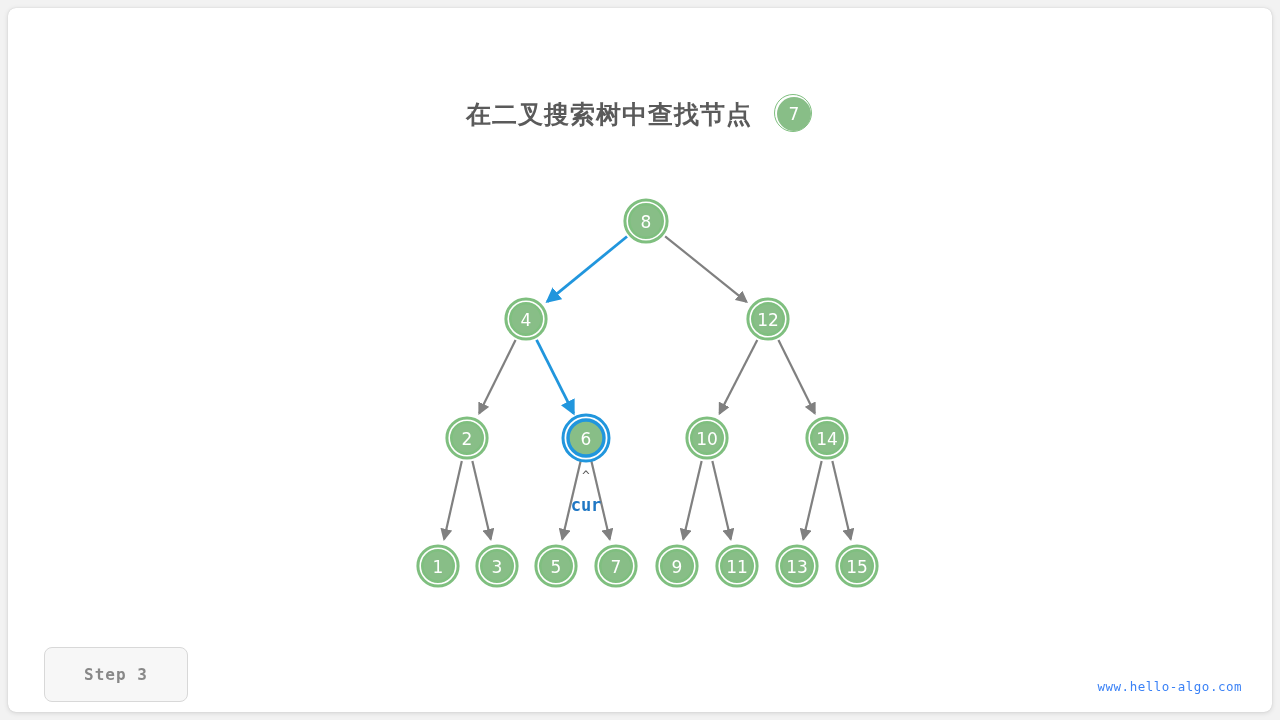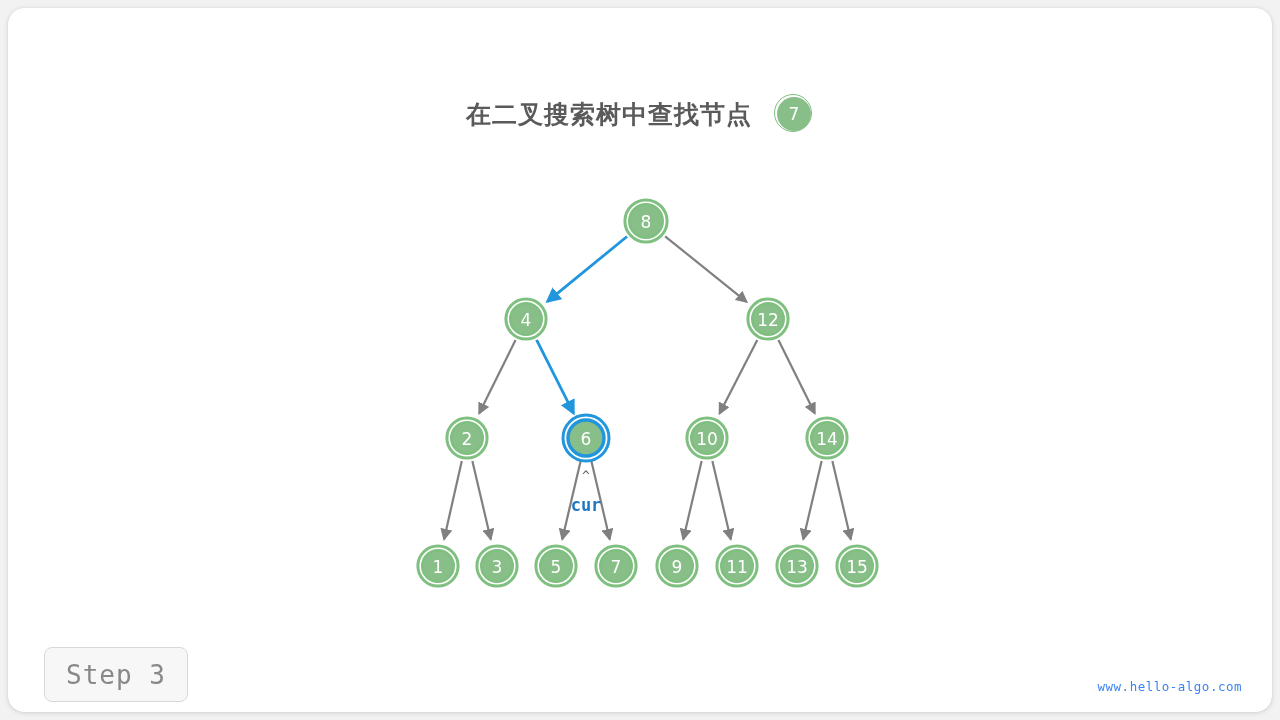--- a/index.html
+++ b/index.html
@@ -11,21 +11,21 @@
     font-family: "Liberation Sans", sans-serif;
     overflow: hidden;
   }
   #card {
     position: absolute;
     left: 8px;
     top: 8px;
     width: 1264px;
     height: 704px;
     background: #ffffff;
-    border-radius: 16px;
+    border-radius: 8px;
     box-shadow: 0 1px 5px rgba(0,0,0,0.13), 0 0 1px rgba(0,0,0,0.18);
     overflow: hidden;
   }
   #title-wrap {
     position: absolute;
     left: 0;
     top: 86px;
     width: 1264px;
     display: flex;
     align-items: center;
@@ -103,22 +103,22 @@
     background: #f7f7f7;
     border: 1px solid #d8d8d8;
     border-radius: 8px;
     display: flex;
     align-items: center;
     justify-content: center;
     box-sizing: border-box;
   }
   #step-label {
     font-family: "DejaVu Sans Mono", monospace;
-    font-size: 26px;
-    font-weight: normal;
+    font-size: 16px;
+    font-weight: bold;
     color: #888888;
     letter-spacing: 1px;
   }
   #watermark {
     position: absolute;
     right: 30px;
     bottom: 18px;
     font-family: "DejaVu Sans Mono", monospace;
     font-size: 12.5px;
     color: #3b82f6;

